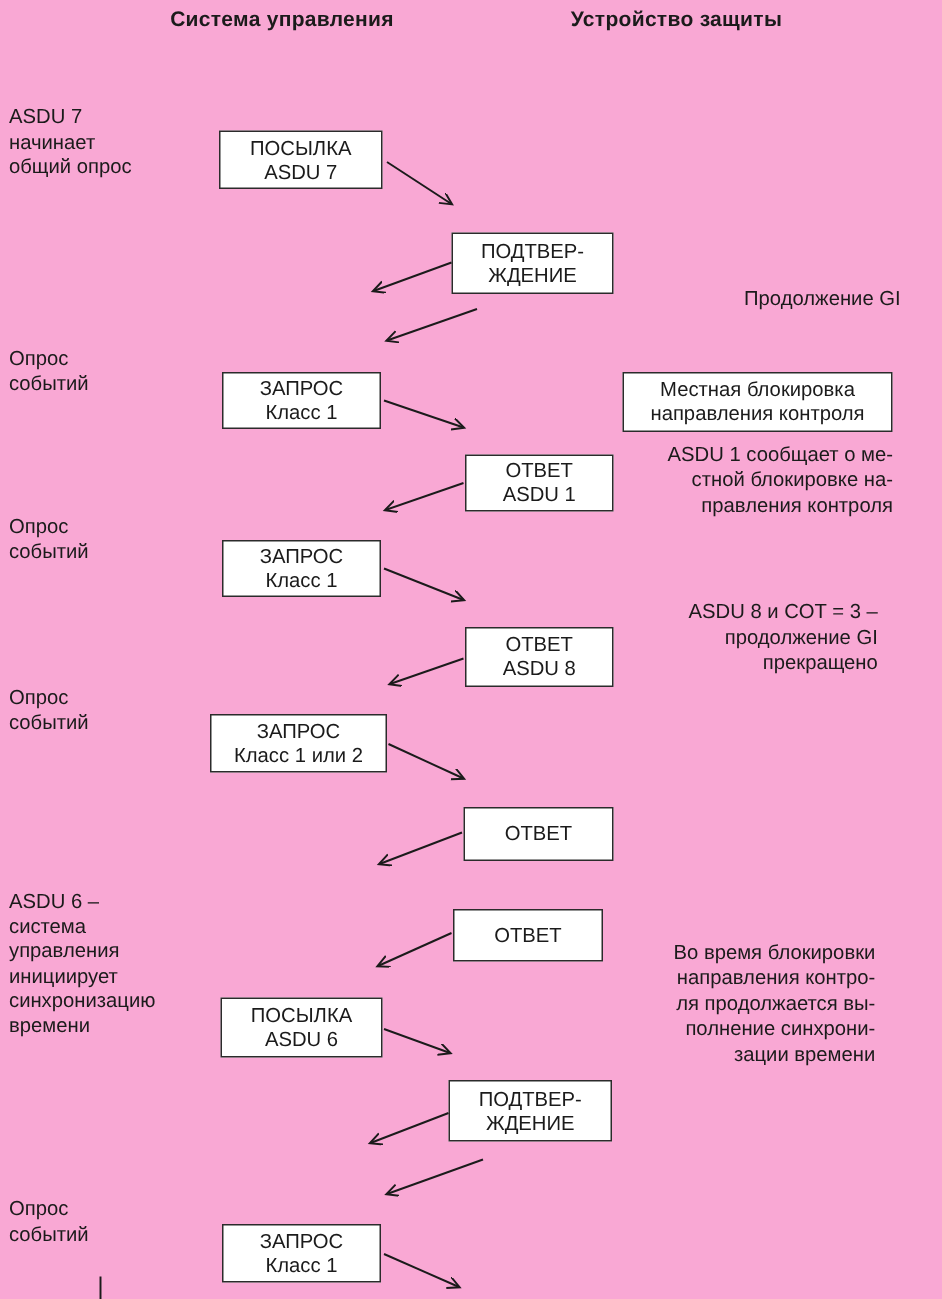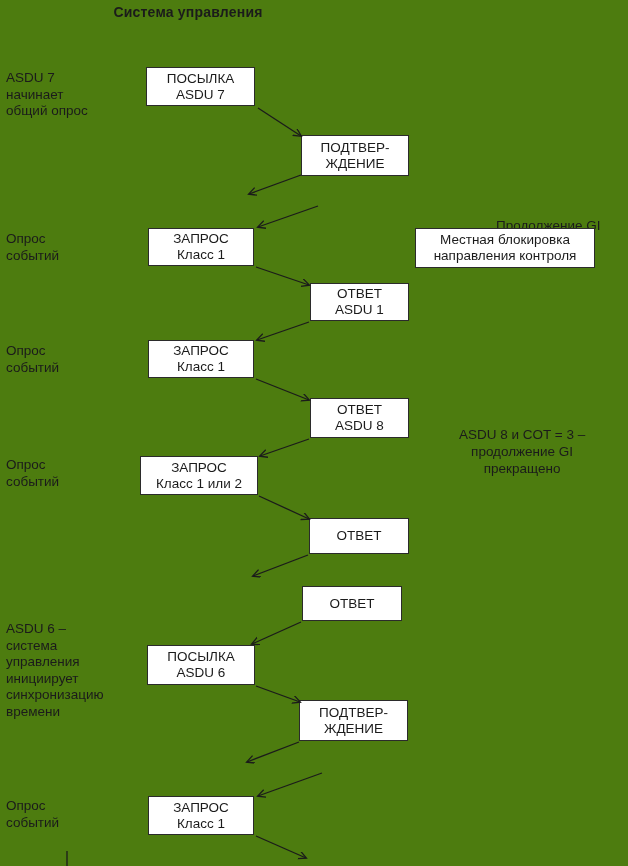--- a/index.html
+++ b/index.html
@@ -1,58 +1,60 @@
 <!DOCTYPE html>
 <html><head>
 <meta charset="utf-8">
 <style>
   * { margin:0; padding:0; box-sizing:border-box; }
   html,body { background:#ffffff; }
   .page {
     position:relative; width:628px; height:866px;
-    background:#4d7c0f; overflow:hidden;
+    background:#f9a8d4; overflow:hidden;
     font-family:"Liberation Sans", sans-serif; color:#1b1b1b;
   }
   .hdr {
     position:absolute; font-weight:bold; font-size:14px;
     text-align:center; white-space:pre-line; letter-spacing:0.2px;
   }
   .slabel {
     position:absolute; font-size:13.5px; line-height:16.5px;
     white-space:pre-line; text-align:left;
   }
   .box {
     position:absolute; border:1.6px solid #2b2b2b; background:#fff;
     display:flex; align-items:center; justify-content:center;
     text-align:center; font-size:13.5px; line-height:16px;
     white-space:pre-line;
+    margin-top:20px;
   }
   .note {
     position:absolute; font-size:13.5px; line-height:17px;
-    white-space:pre-line; text-align:center;margin-top:27px;
+    white-space:pre-line; text-align:right;
   }
   .arrows { position:absolute; left:0; top:0; }
 </style>
 </head>
 <body>
 
 <div class="page">
 
   <div class="hdr" style="left:100px; top:4px; width:176px;">Система управления</div>
+  <div class="hdr" style="left:372px; top:4px; width:158px;">Устройство защиты</div>
 
   <div class="slabel" style="left:6px; top:70px;">ASDU 7
 начинает
 общий опрос</div>
   <div class="slabel" style="left:6px; top:231px;">Опрос
 событий</div>
   <div class="slabel" style="left:6px; top:343px;">Опрос
 событий</div>
   <div class="slabel" style="left:6px; top:457px;">Опрос
 событий</div>
-  <div class="slabel" style="left:6px; top:593px;margin-top:28px;">ASDU 6 –
+  <div class="slabel" style="left:6px; top:593px;">ASDU 6 –
 система
 управления
 инициирует
 синхронизацию
 времени</div>
   <div class="slabel" style="left:6px; top:798px;">Опрос
 событий</div>
 
   <div class="box" style="left:146px; top:67px;  width:109px; height:39px;">ПОСЫЛКА
 ASDU 7</div>
@@ -74,23 +76,31 @@
   <div class="box" style="left:310px; top:398px; width:99px;  height:40px;">ОТВЕТ
 ASDU 8</div>
   <div class="box" style="left:309px; top:518px; width:100px; height:36px;">ОТВЕТ</div>
   <div class="box" style="left:302px; top:586px; width:100px; height:35px;">ОТВЕТ</div>
   <div class="box" style="left:299px; top:700px; width:109px; height:41px;">ПОДТВЕР-
 ЖДЕНИЕ</div>
 
   <div class="note" style="left:496px; top:190px;">Продолжение GI</div>
   <div class="box" style="left:415px; top:228px; width:180px; height:40px;">Местная блокировка
 направления контроля</div>
+  <div class="note" style="left:445px; top:294px;">ASDU 1 сообщает о ме-
+стной блокировке на-
+правления контроля</div>
   <div class="note" style="left:459px; top:399px;">ASDU 8 и COT = 3 –
 продолжение GI
 прекращено</div>
+  <div class="note" style="left:449px; top:626px;">Во время блокировки
+направления контро-
+ля продолжается вы-
+полнение синхрони-
+зации времени</div>
 
   <svg class="arrows" width="628" height="866" viewBox="0 0 628 866">
     <defs>
       <marker id="ah" markerWidth="10" markerHeight="10" refX="7.5" refY="4" orient="auto" markerUnits="userSpaceOnUse">
         <path d="M0,0 L8,4 L0,8" fill="none" stroke="#1b1b1b" stroke-width="1.3"></path>
       </marker>
     </defs>
     <g stroke="#1b1b1b" stroke-width="1.3" fill="none">
       <line x1="258" y1="108" x2="301" y2="136" marker-end="url(#ah)"></line>
       <line x1="301" y1="175" x2="249" y2="194" marker-end="url(#ah)"></line>

